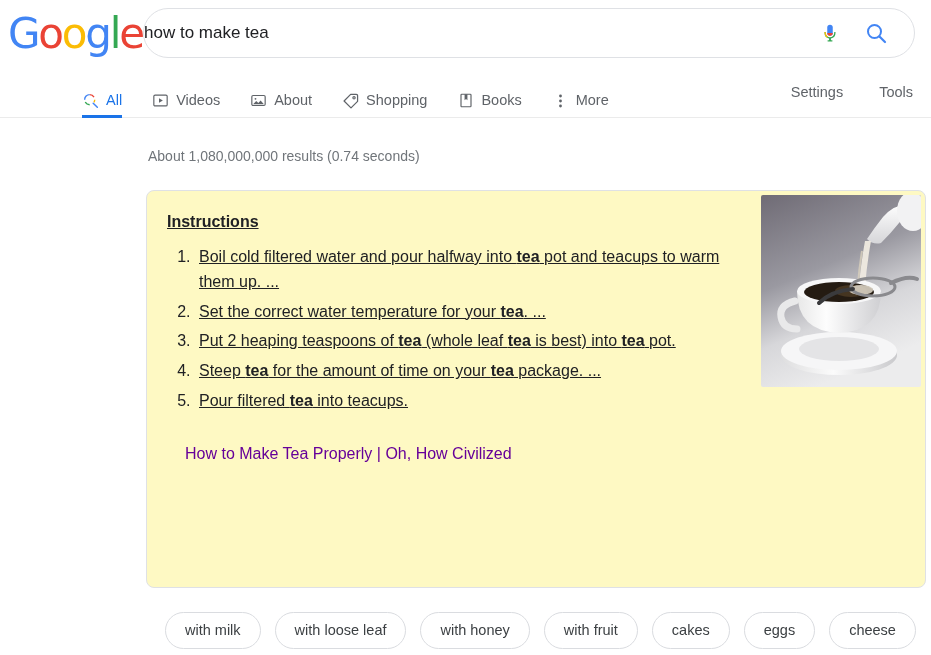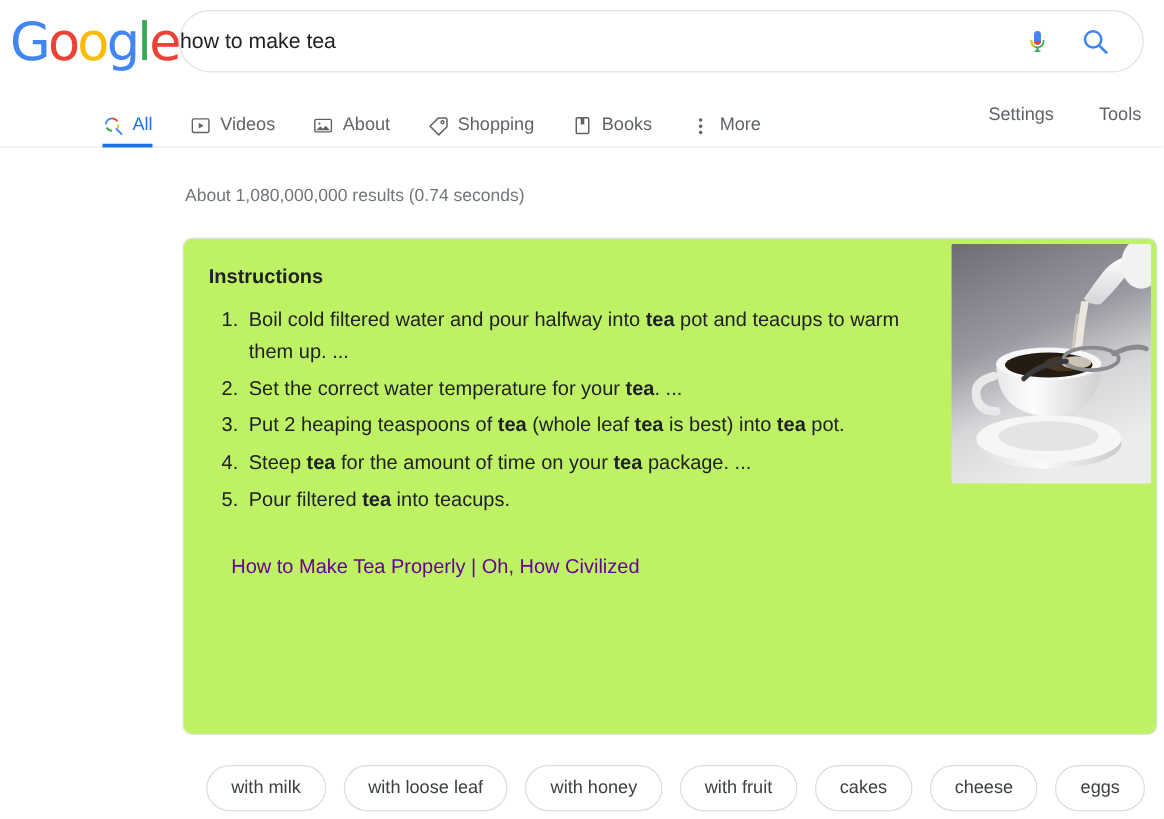--- a/index.html
+++ b/index.html
@@ -147,22 +147,23 @@
   
   .card {
     position: absolute;
     left: 146px;
     top: 190px;
     width: 780px;
     height: 398px;
     box-sizing: border-box;
     border: 1px solid #dfe1e5;
     border-radius: 8px;
-    background: #bef264;
+    background: #fef9c3;
     overflow: hidden;
+    text-decoration: underline;
   }
   .card-inner {
     position: relative;
     padding: 22px 20px 0 20px;
     height: 100%;
     box-sizing: border-box;
   }
   .card-title {
     font-size: 16px;
     font-weight: bold;
@@ -417,15 +418,15 @@
 
   </div>
 </div>
 
 <div class="chips">
   <div class="chip">with milk</div>
   <div class="chip">with loose leaf</div>
   <div class="chip">with honey</div>
   <div class="chip">with fruit</div>
   <div class="chip">cakes</div>
+  <div class="chip">eggs</div>
   <div class="chip">cheese</div>
-  <div class="chip">eggs</div>
 </div>
 
 </body></html>

